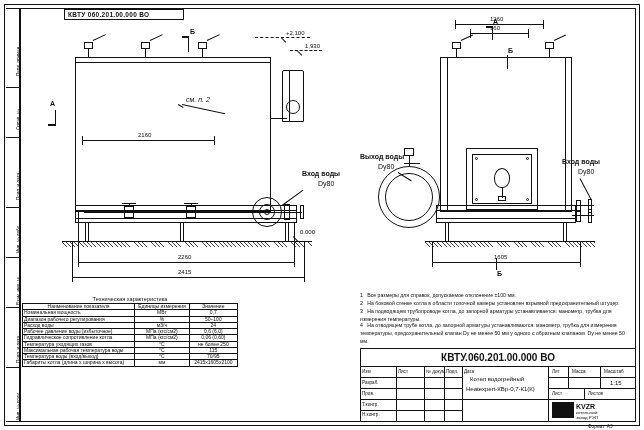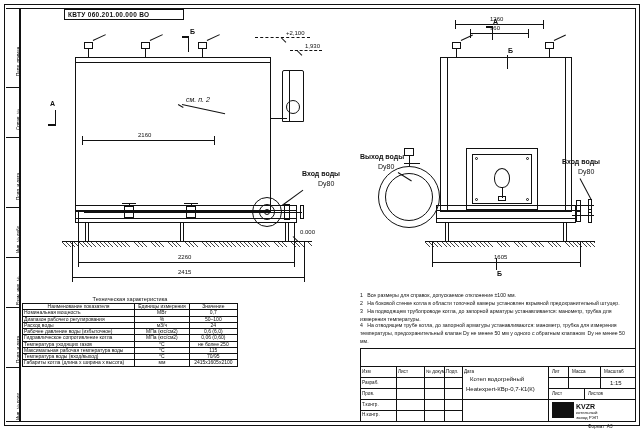--- a/index.html
+++ b/index.html
@@ -289,20 +289,21 @@
   </div>
 
   <div class="notes" style="left:360px;top:292px;width:266px;">1   Все размеры для справок, допускаемое отклонение ±100 мм.</div>
   <div class="notes" style="left:360px;top:300px;width:266px;">2   На боковой стенке котла в области топочной камеры установлен взрывной предохранительный штуцер.</div>
   <div class="notes" style="left:360px;top:308px;width:266px;">3   На подводящем трубопроводе котла, до запорной арматуры устанавливается: манометр, трубка для измерения температуры.</div>
   <div class="notes" style="left:360px;top:322px;width:266px;">4   На отводящем трубе котла, до запорной арматуры устанавливаются: манометр, трубка для измерения температуры, предохранительный клапан Dу не менее 50 мм у одного с обратным клапаном  Dу не менее 50 мм.</div>
 
   <div class="boxb" style="left:360px;top:348px;width:276px;height:74px;"></div>
 
   <div class="ln h" style="left:360px;top:366px;width:276px;height:1.2px;"></div>
+  <div class="stampnum" style="position:absolute;left:360px;top:352px;width:276px;">КВТУ.060.201.00.000 ВО</div>
 
   <div class="ln v" style="left:396px;top:366px;height:56px;"></div>
   <div class="ln v" style="left:424px;top:366px;height:56px;"></div>
   <div class="ln v" style="left:444px;top:366px;height:56px;"></div>
   <div class="ln v" style="left:462px;top:366px;height:56px;"></div>
   <div class="ln v" style="left:548px;top:366px;height:56px;"></div>
   <div class="ln h" style="left:360px;top:377px;width:102px;"></div>
   <div class="ln h" style="left:360px;top:388px;width:102px;"></div>
   <div class="ln h" style="left:360px;top:399px;width:102px;"></div>
   <div class="ln h" style="left:360px;top:410px;width:102px;"></div>

